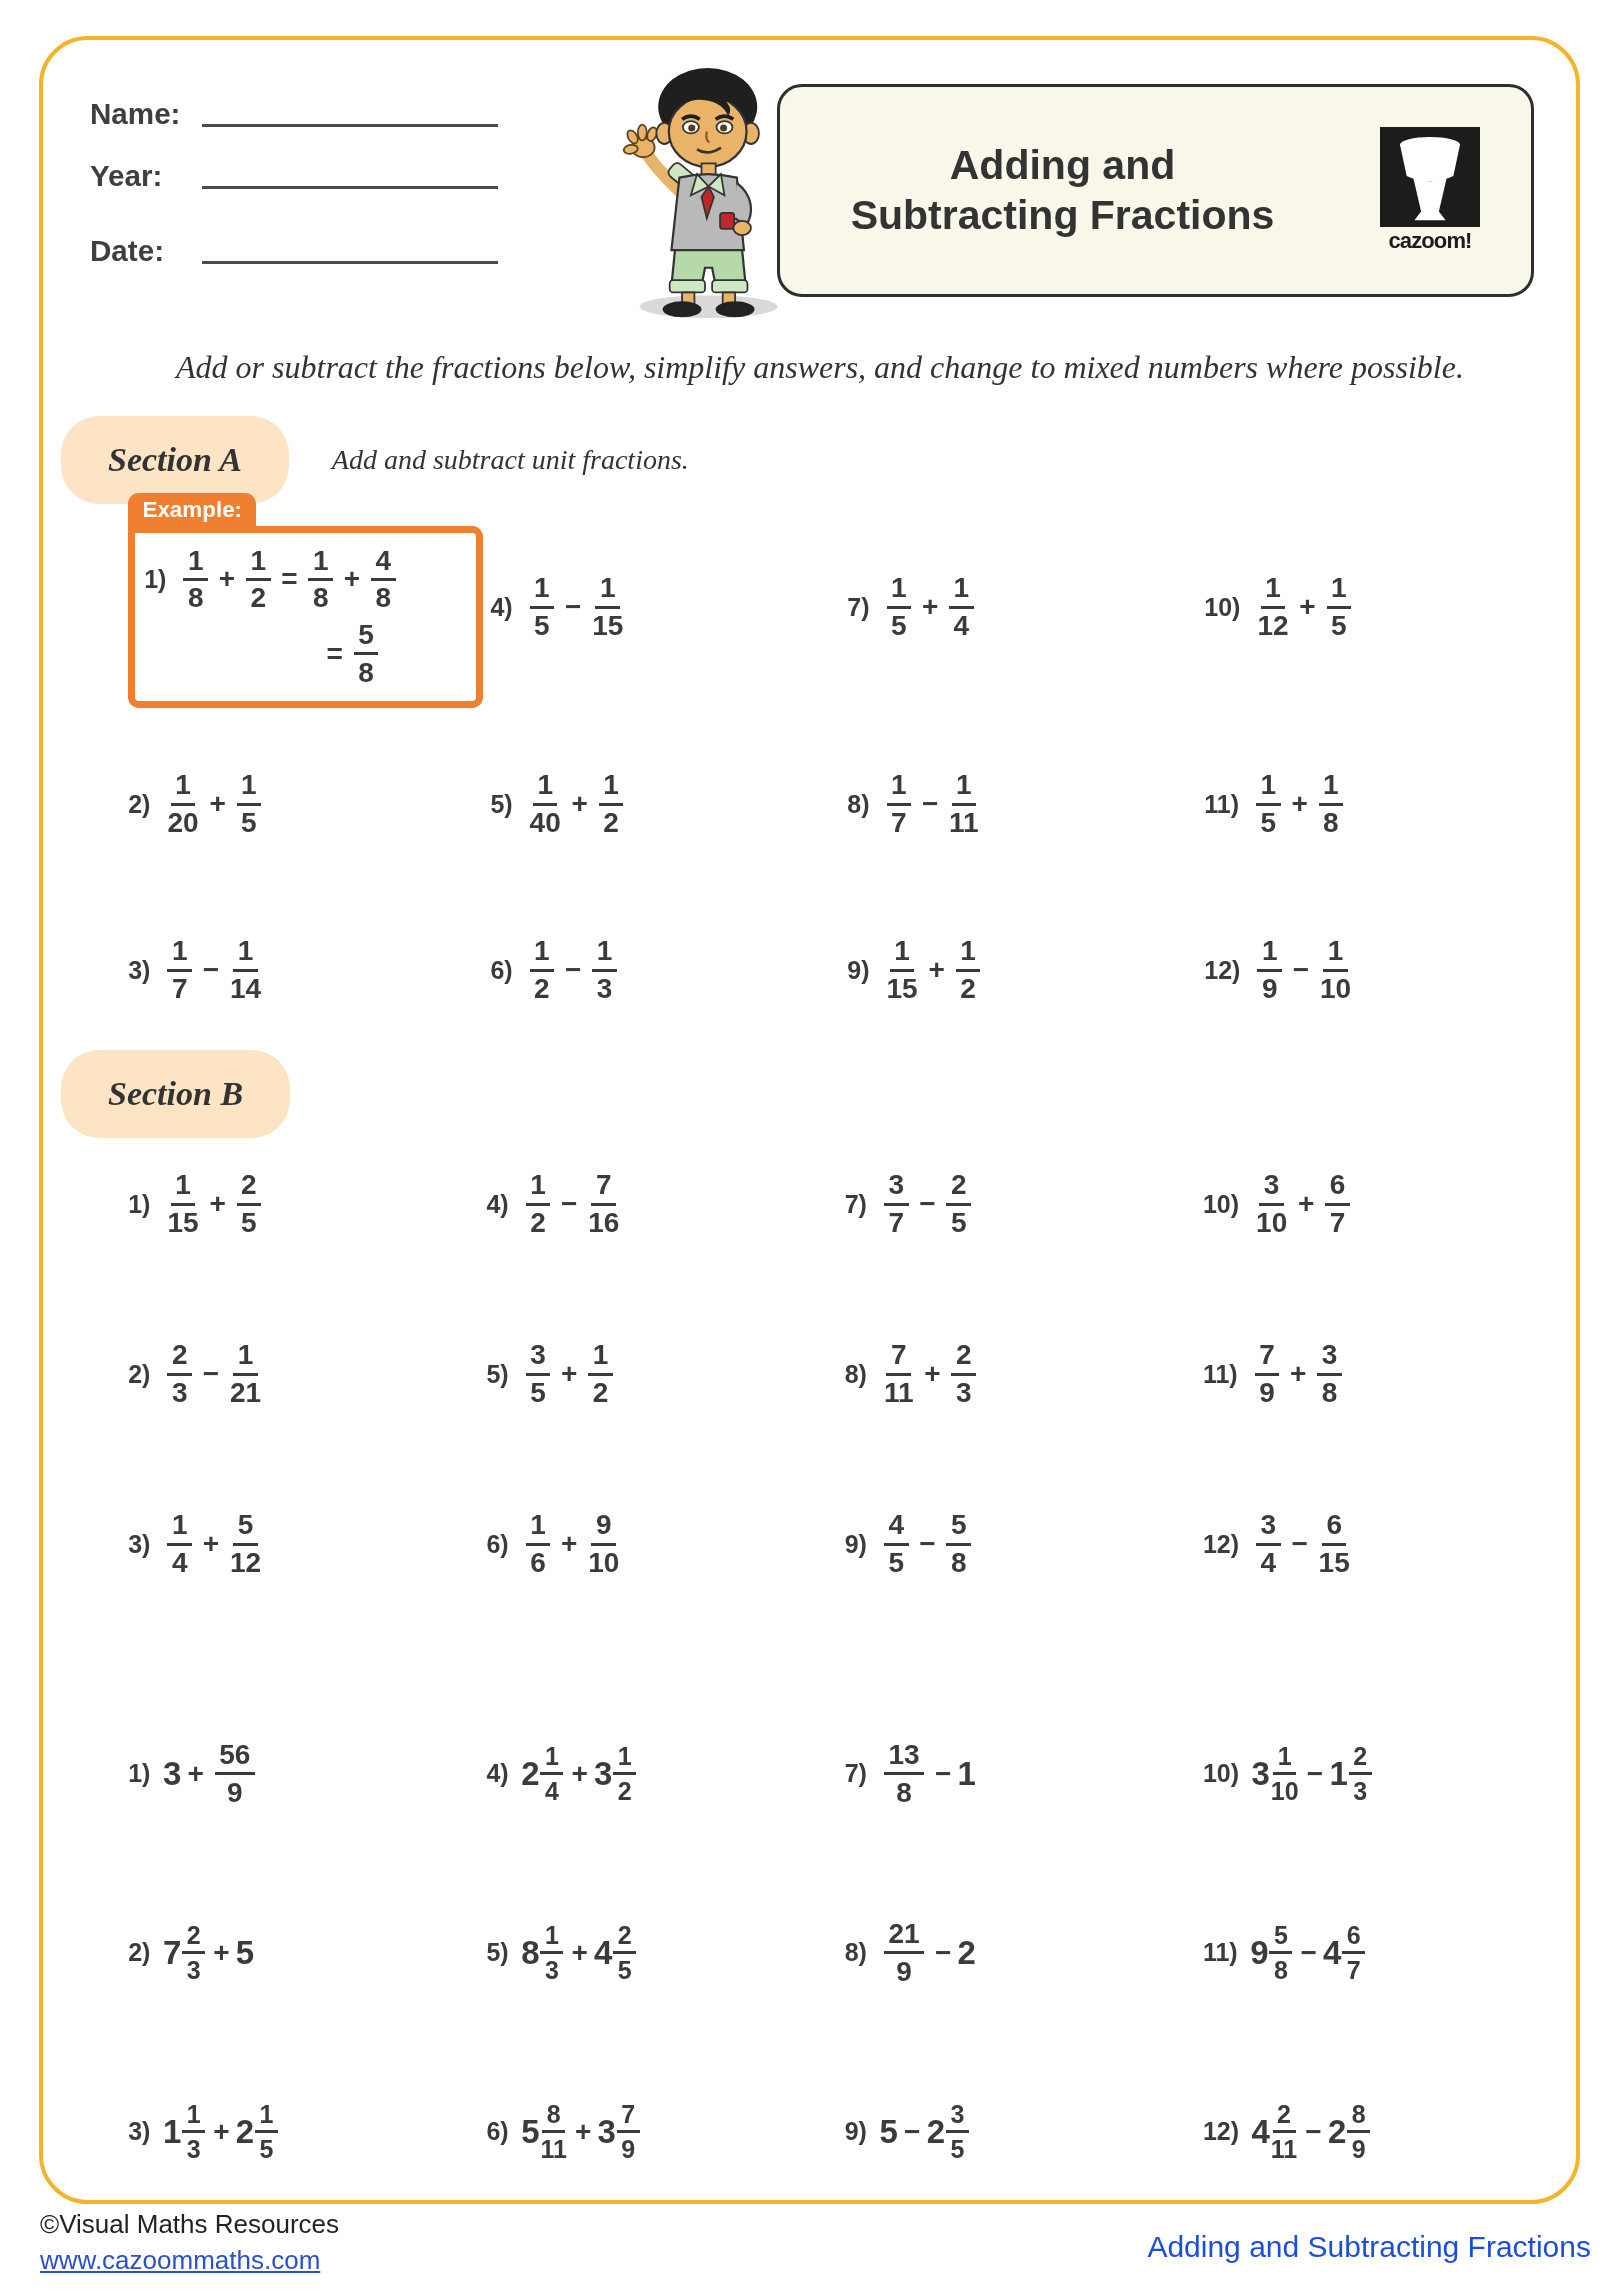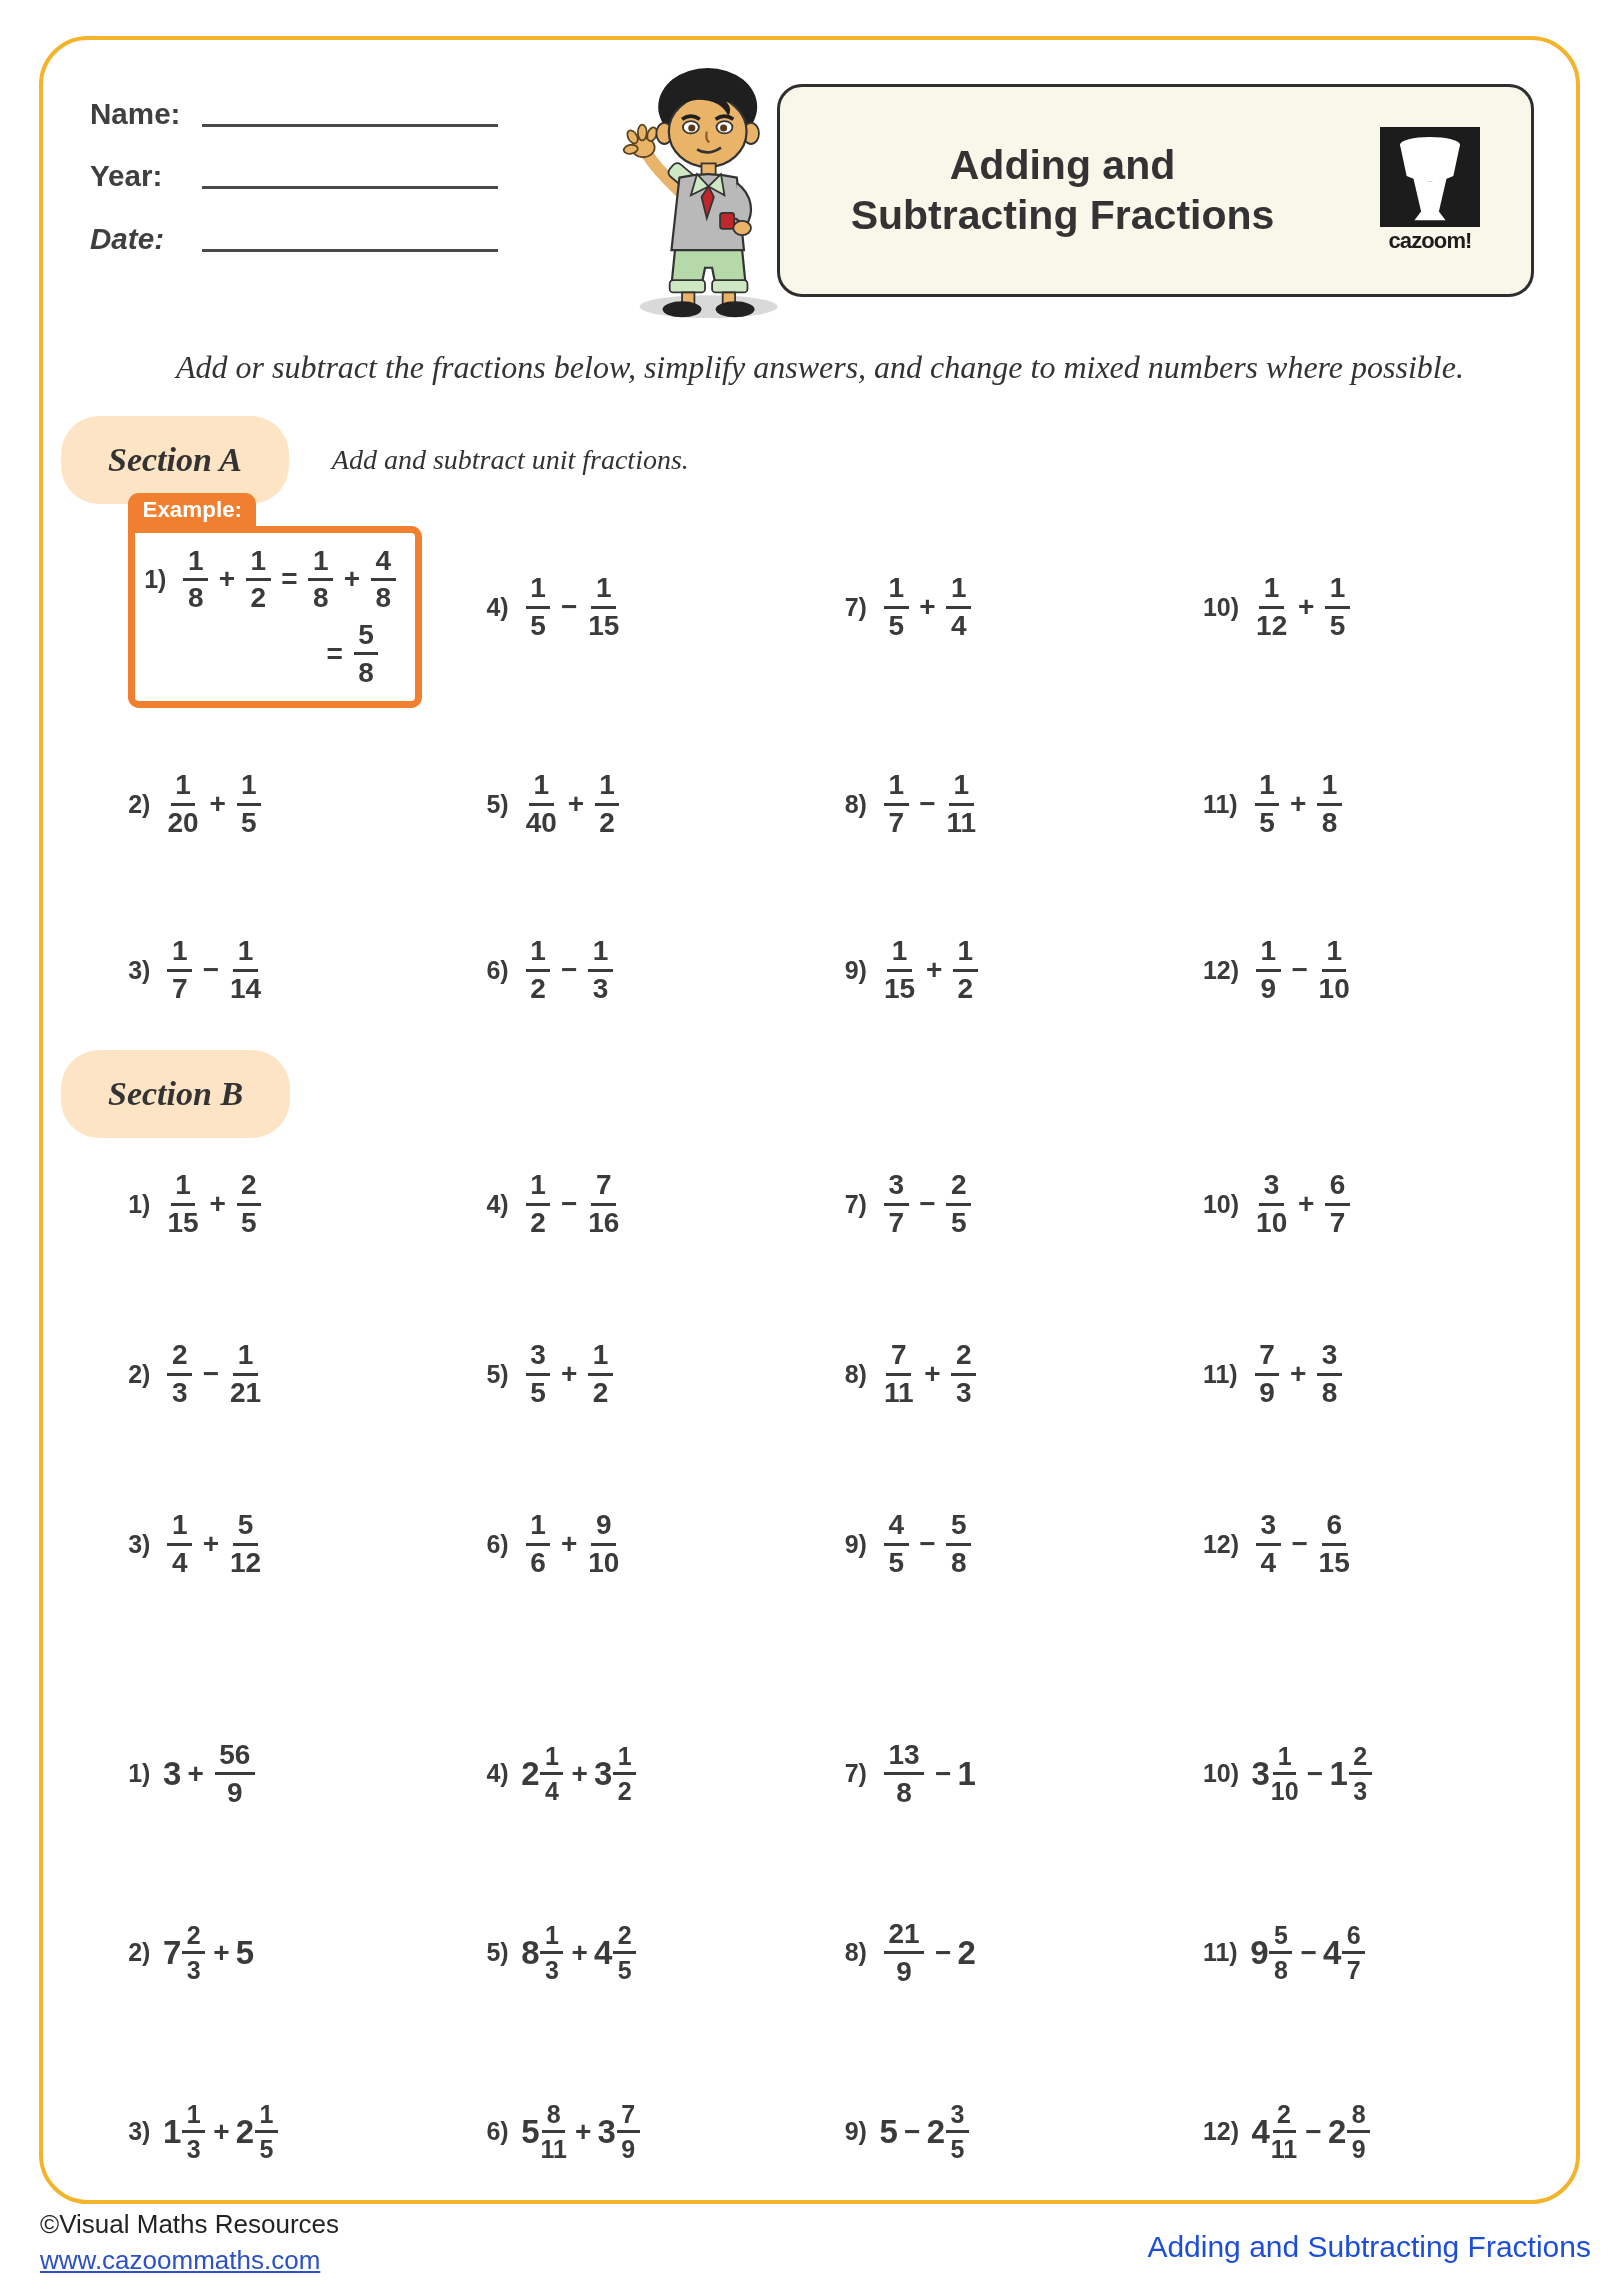--- a/index.html
+++ b/index.html
@@ -42,21 +42,21 @@
   .expr{display:inline-flex;align-items:center;}
   .frac{display:inline-flex;flex-direction:column;align-items:center;margin:0 4.5px;}
   .frac .num{font-size:28px;font-weight:bold;line-height:1.05;border-bottom:3.6px solid #3b3b3b;padding:0 4.5px 2.7px;}
   .frac .den{font-size:28px;font-weight:bold;line-height:1.05;padding-top:2.7px;}
   .op{font-size:28px;font-weight:bold;margin:0 6.3px;}
   .whole{font-size:33px;font-weight:bold;}
   .mixed{display:inline-flex;align-items:center;}
   .mixed .frac{margin:0 1.8px 0 0.9px;}
   .mixed .frac .num,.mixed .frac .den{font-size:25px;}
   
-  .example-wrap{width:294px;}
+  .example-wrap{width:355px;}
   .example-tab{display:inline-block;position:relative;z-index:2;background:#f08030;color:#fff;
                font-size:22.4px;font-weight:bold;padding:3.6px 14.3px 7.2px;border-radius:10.7px 10.7px 0 0;}
   .example-box{border:7.2px solid #f08030;border-radius:0 10.7px 10.7px 10.7px;background:#fff;
                padding:12.5px 9px 14.3px;margin-top:-3.6px;}
   .ex-row{display:flex;align-items:center;}
   .ex-row2{margin-left:176px;margin-top:7.2px;}
   
   .footer-left{position:absolute;left:40px;top:2209px;font-size:26px;color:#222;}
   .footer-link{display:inline-block;margin-top:5.4px;color:#2b50c8;text-decoration:underline;cursor:pointer;font-size:26px;}
   .footer-right{position:absolute;right:25px;top:2230px;font-size:30px;color:#1d4ed8;}
@@ -68,21 +68,21 @@
   <div class="sheet"></div>
 
   <div class="field-row" style="top:97px;">
     <span class="field-label">Name:</span>
     <span class="field-line"></span>
   </div>
   <div class="field-row" style="top:159px;">
     <span class="field-label">Year:</span>
     <span class="field-line"></span>
   </div>
-  <div class="field-row" style="top:222px;font-style:italic;">
+  <div class="field-row" style="top:234px;">
     <span class="field-label">Date:</span>
     <span class="field-line"></span>
   </div>
 
   <div class="boy">
     <svg viewBox="0 0 200 310" width="181" height="274">
       <ellipse cx="108" cy="296" rx="78" ry="13" fill="#c9c9c9" opacity="0.7"></ellipse>
       <path d="M78 168 C60 150 45 135 38 122" stroke="#e8b36a" stroke-width="14" fill="none" stroke-linecap="round"></path>
       <g fill="#eab468" stroke="#5a4320" stroke-width="2">
         <ellipse cx="34" cy="116" rx="13" ry="11"></ellipse>

